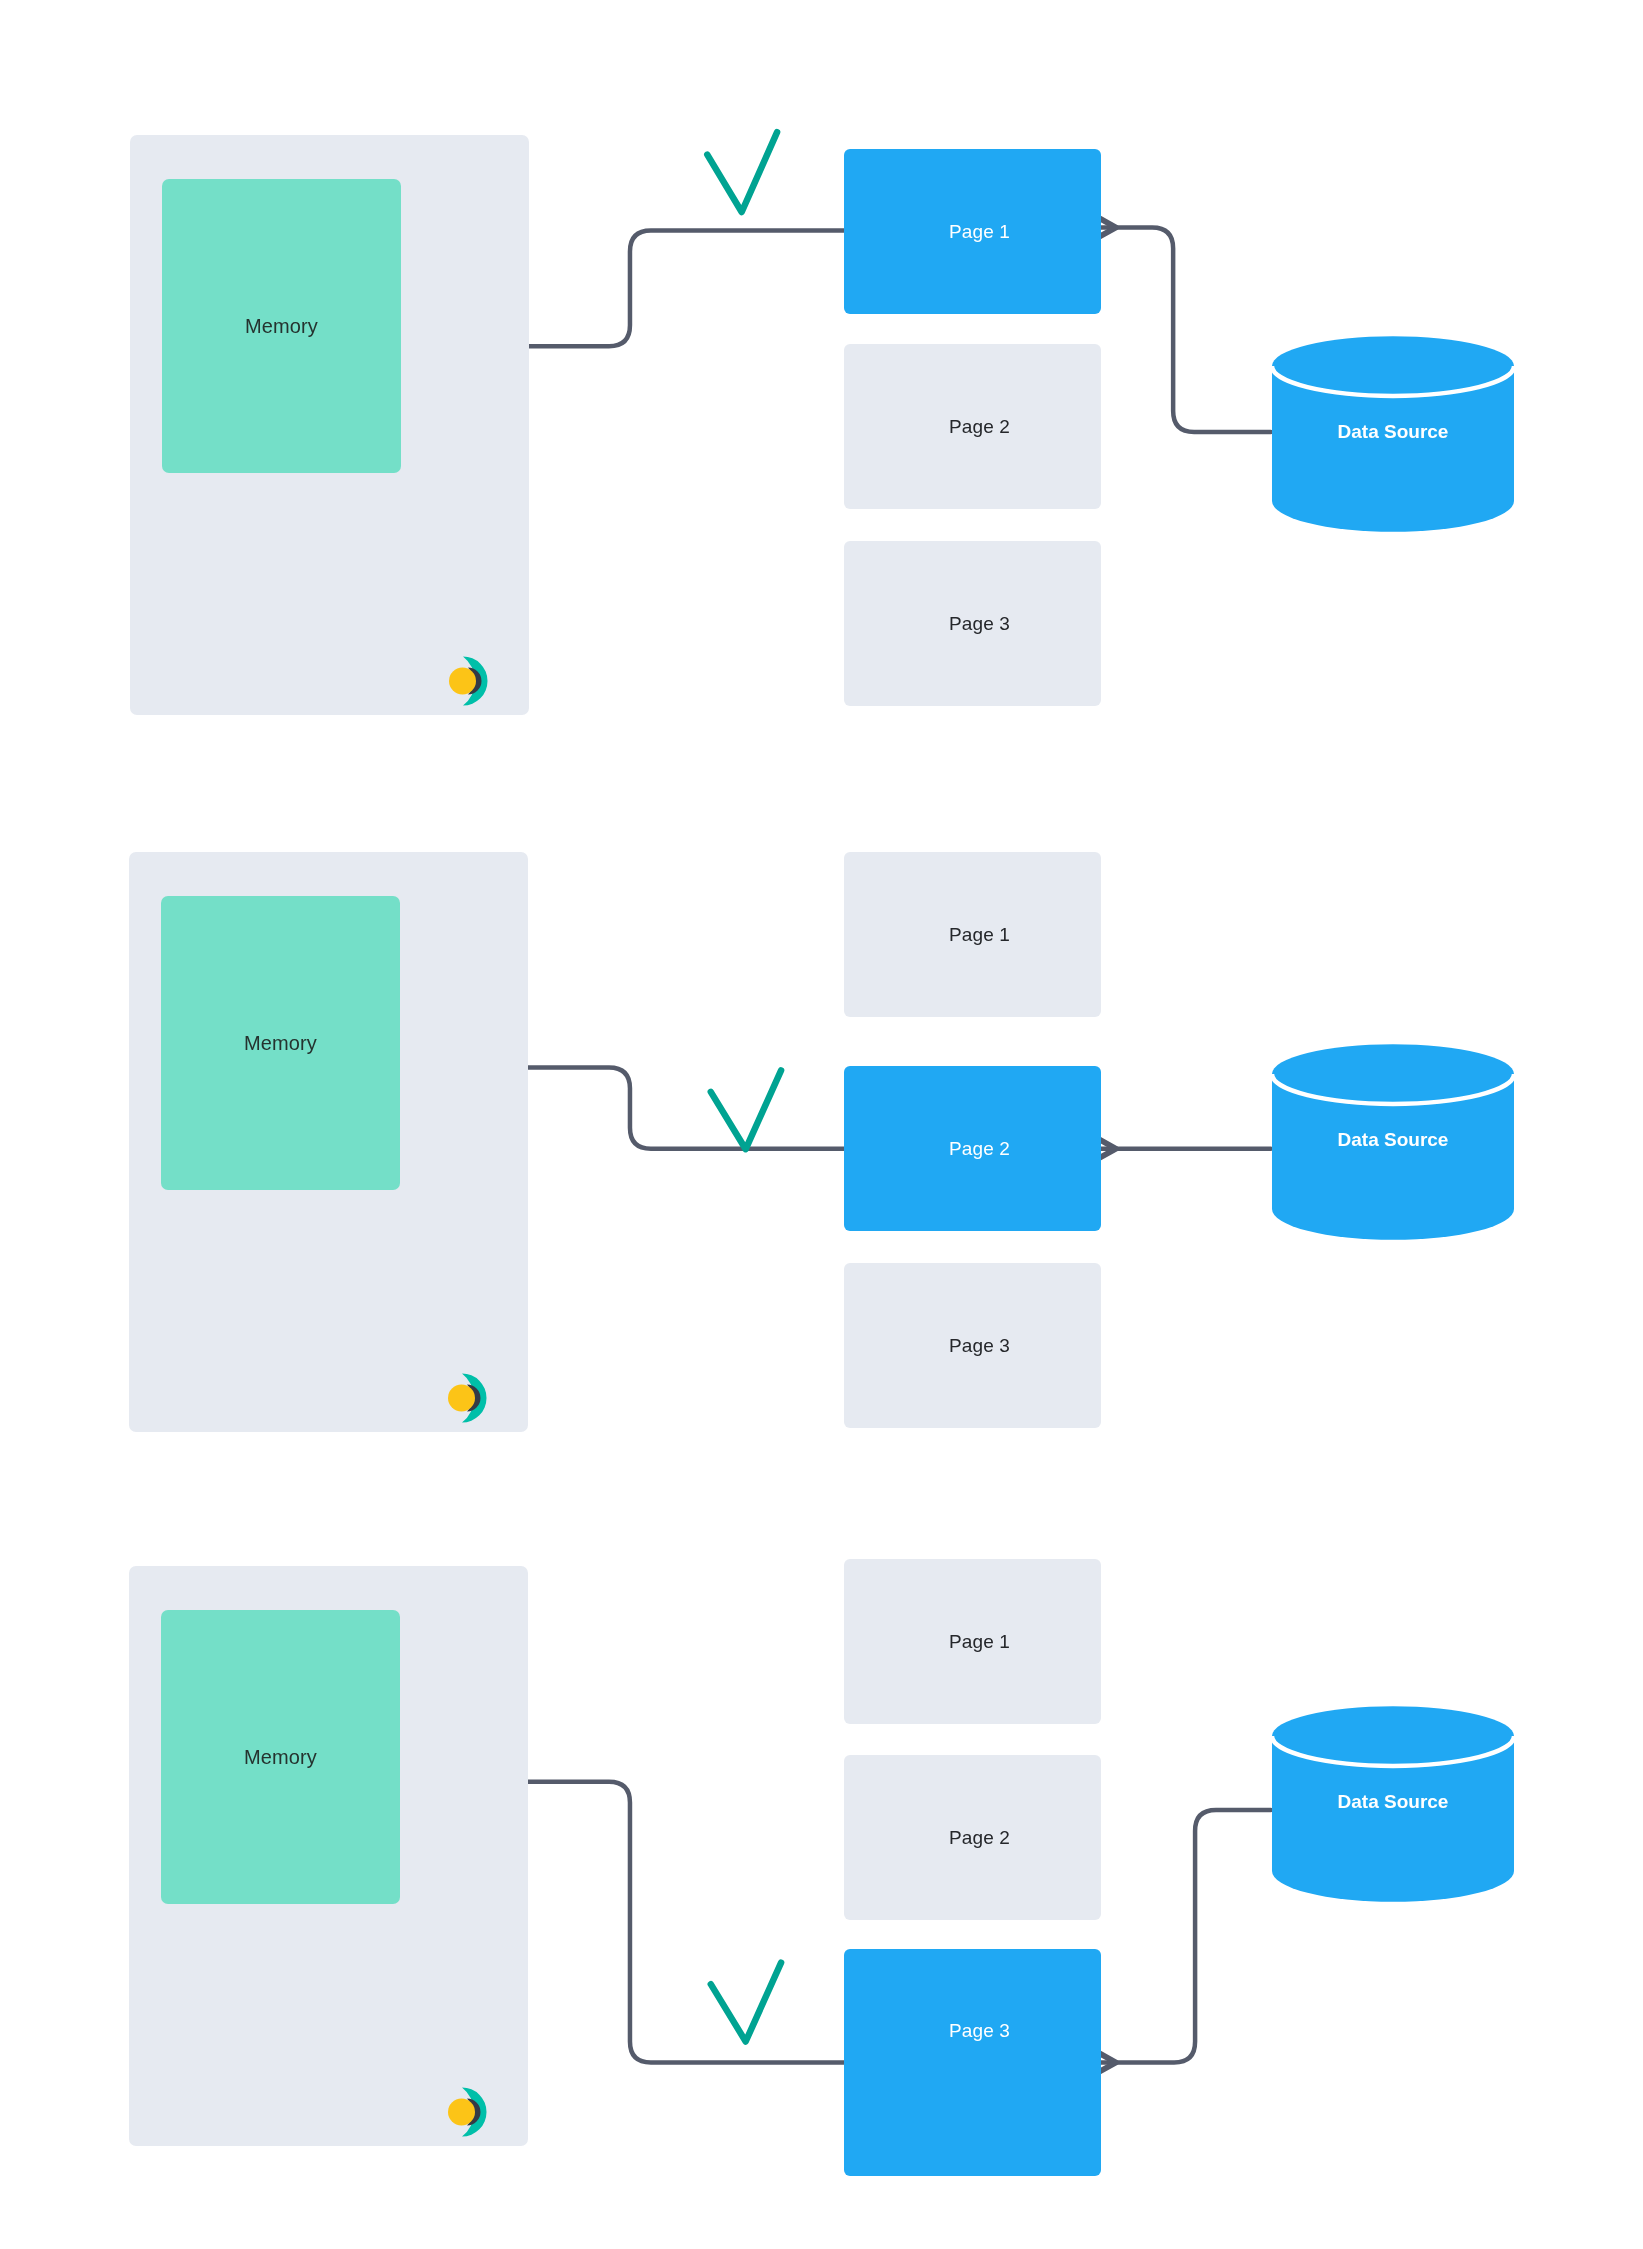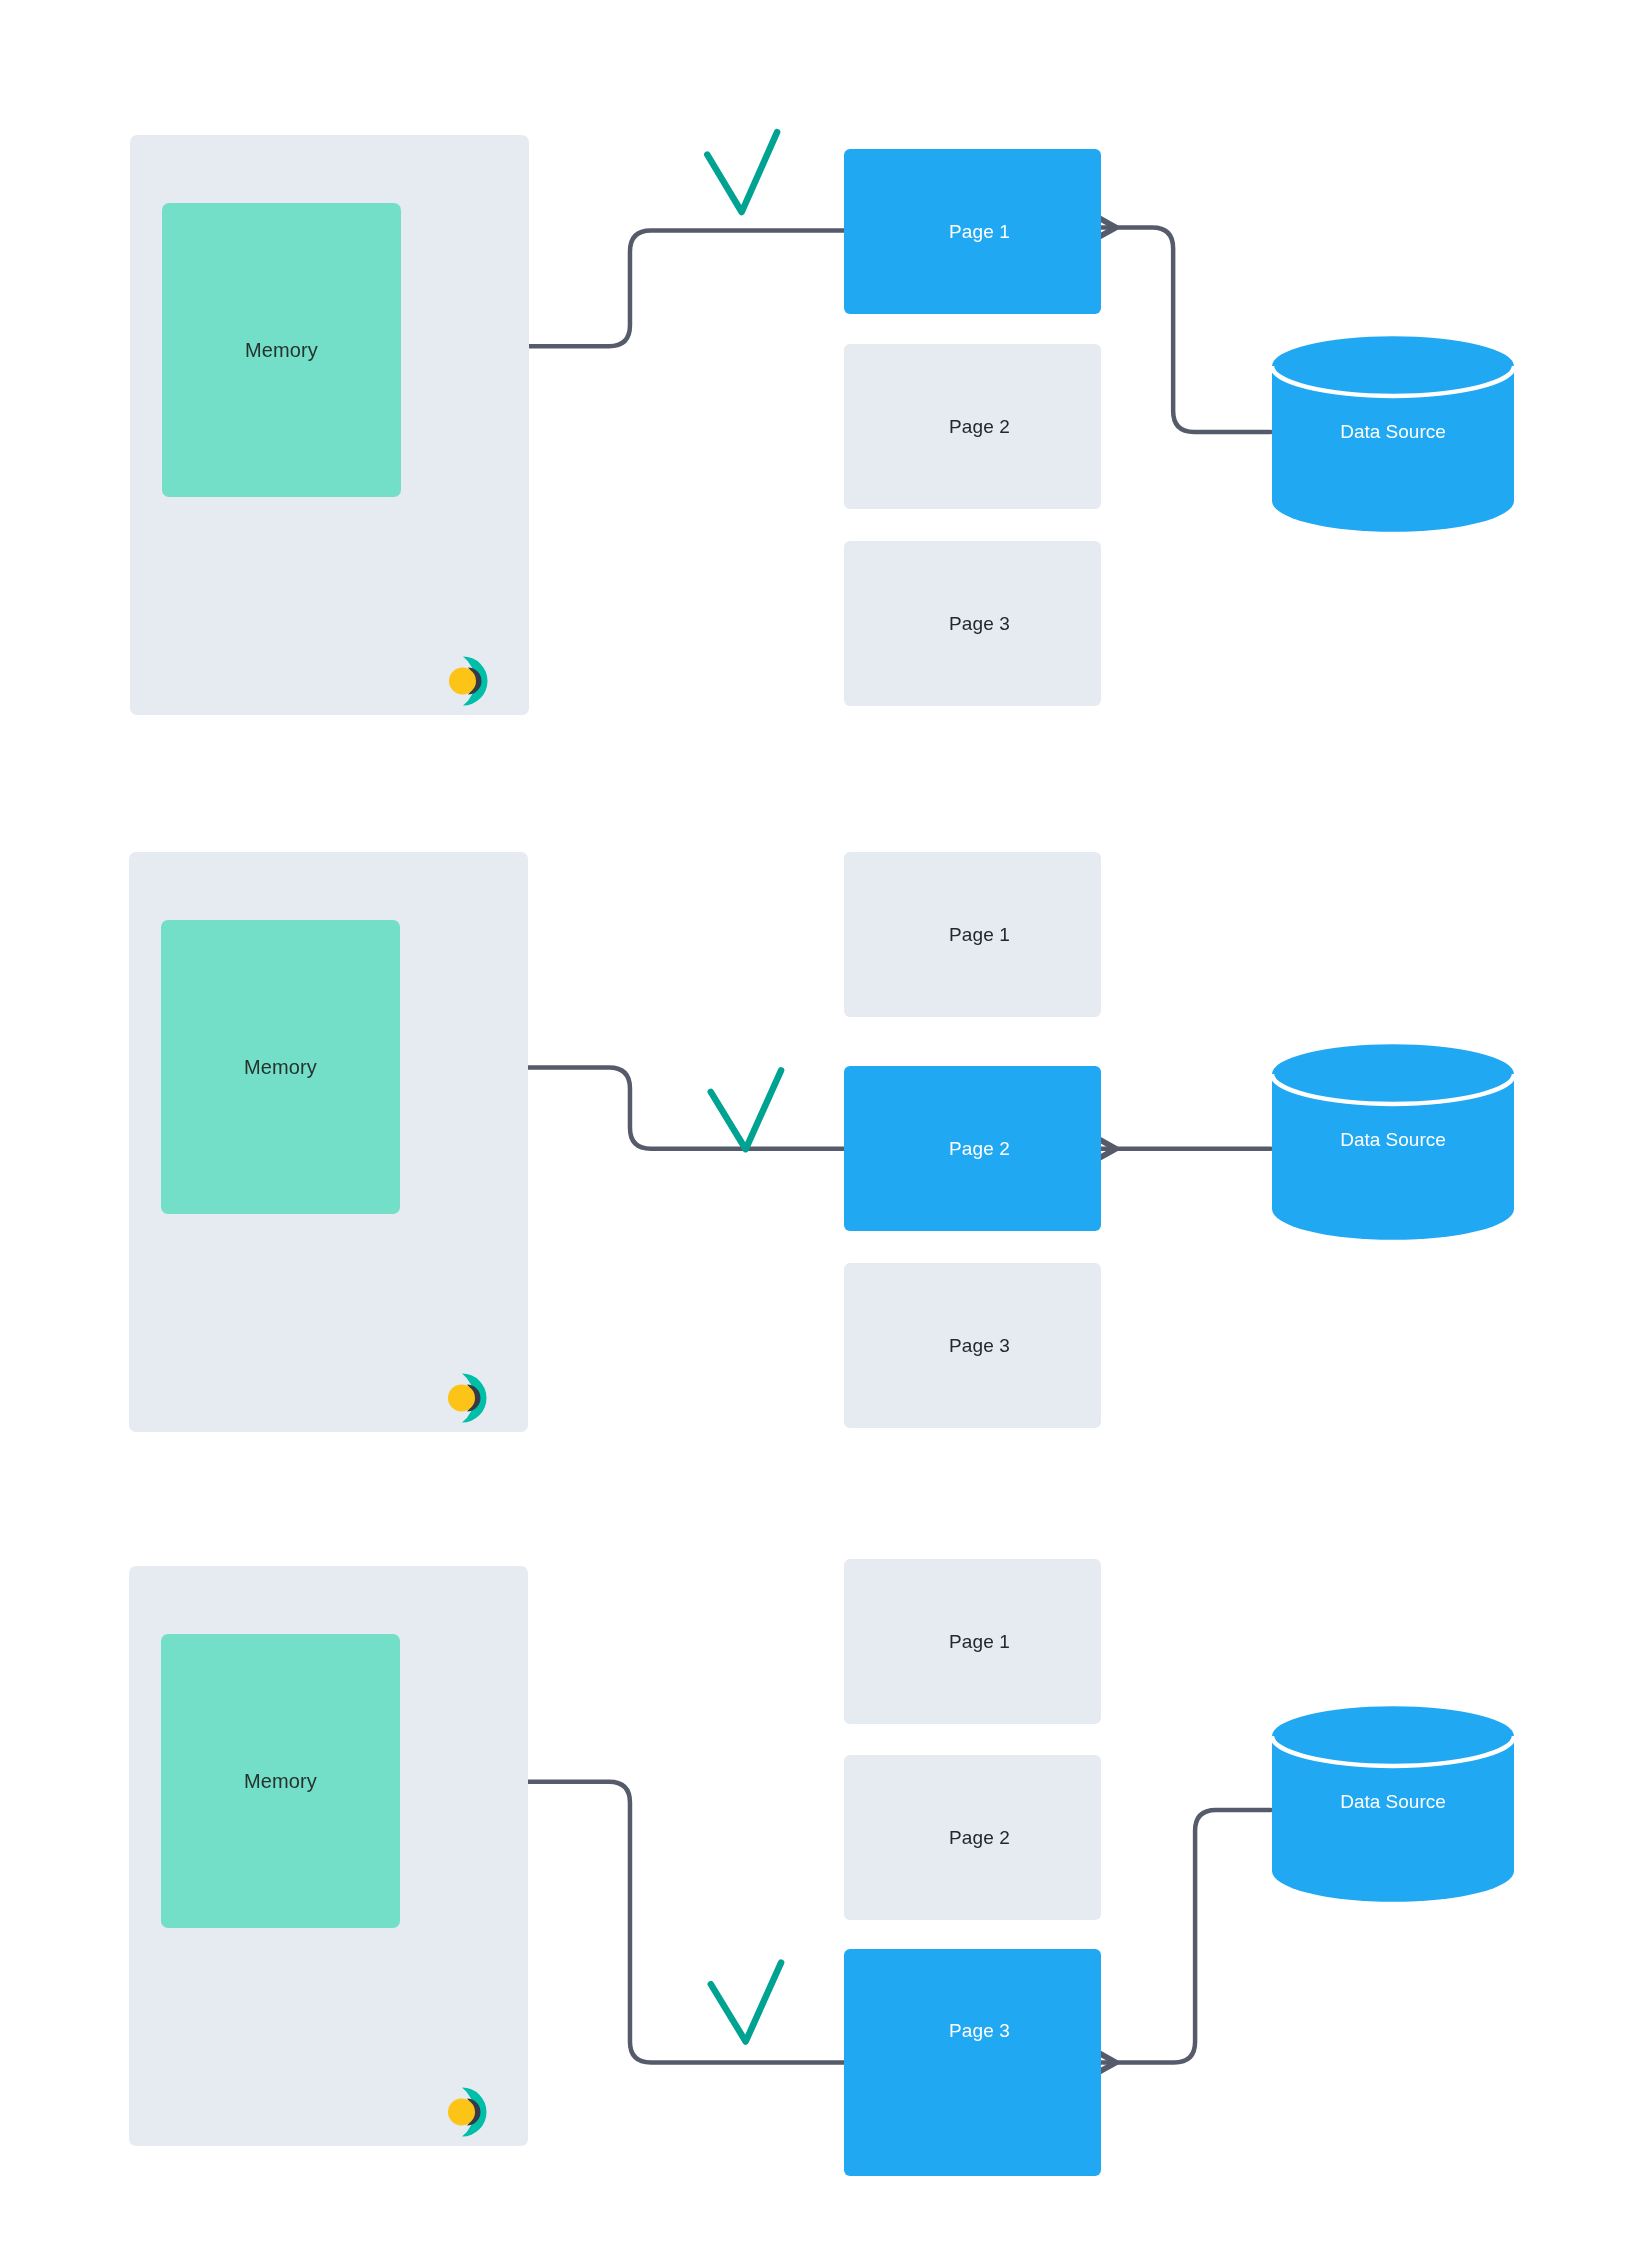--- a/index.html
+++ b/index.html
@@ -13,21 +13,21 @@
   
   .mem-container{
     position:absolute;
     background:#e6eaf1;
     border-radius:7px;
   }
   .mem-box{
     position:absolute;
     background:#74dfc8;
     border-radius:7px;
-    display:flex;align-items:center;justify-content:center;margin-top:24px;
+    display:flex;align-items:center;justify-content:center;
   }
   .mem-label{
     font-size:20px;
     color:#25332f;
     letter-spacing:0.1px;
     line-height:1;
     user-select:none;
   }
 
   
@@ -42,20 +42,21 @@
   .page-box.idle .page-label{color:#25272b;}
   .page-box.active .page-label{color:#ffffff;}
 
   
   .cylinder{position:absolute;}
   .cyl-svg{display:block;}
   .cyl-label{
     position:absolute;left:0;right:0;
     text-align:center;color:#ffffff;font-size:19px;line-height:1;
     user-select:none;
+    font-weight:bold;
   }
 
   
   .edges{position:absolute;left:0;top:0;width:1644px;height:2250px;pointer-events:none;}
 
   
   .brand-logo{position:absolute;}
 </style>
 </head>
 <body>

